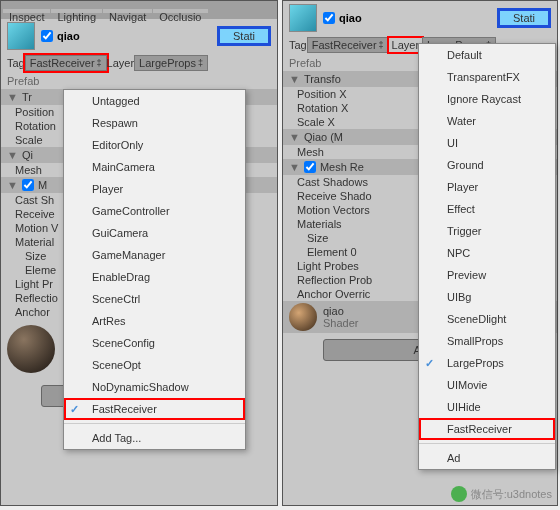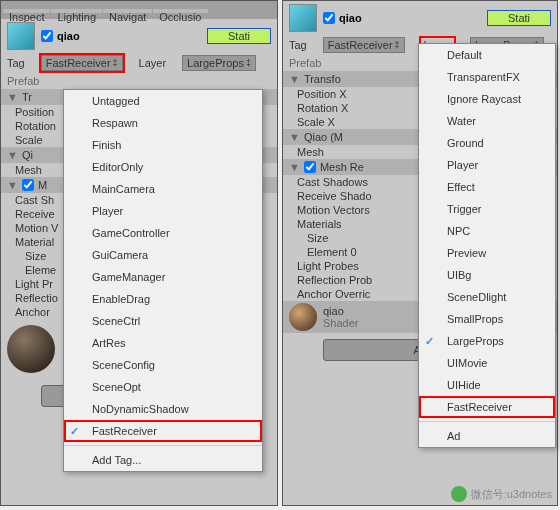--- a/index.html
+++ b/index.html
@@ -6,22 +6,22 @@
 body{background:#eee;width:560px;height:510px;position:relative}
 .panel{position:absolute;background:#c8c8c8;border:1px solid #555}
 .panel.left{left:0;top:0;width:278px;height:506px}
 .panel.right{left:282px;top:0;width:276px;height:506px}
 .tabs{display:flex;background:#a0a0a0;height:18px;color:#333;padding:8px 2px}
 .tab{padding:2px 6px;background:#b8b8b8;margin-right:1px}
 .hdr{display:flex;align-items:center;padding:3px 6px;background:#c8c8c8}
 .cube{width:28px;height:28px;background:linear-gradient(135deg,#6bd5e8,#2a8fa8);margin-right:6px;border:1px solid #888}
 .chk{width:12px;height:12px;margin-right:4px}
 .name{flex:1;font-weight:bold}
-.stat{background:#bef264;padding:1px 20px;border:1px solid #1d4ed8;color:#333}
-.tagrow{display:flex;align-items:center;padding:2px 6px;gap:16px}
+.stat{background:#7dd3fc;padding:1px 13px;border:3px solid #1d4ed8;color:#333}
+.tagrow{display:flex;align-items:center;padding:2px 6px;gap:0}
 .lbl{color:#333}
 .dd{background:#999;padding:1px 4px;border:1px solid #777;color:#333;display:flex;align-items:center}
 .dd.red{outline:2px solid red}
 .ddarr{margin-left:2px;font-size:9px}
 .prefab{padding:2px 6px;color:#666}
 .menu{position:absolute;background:#f0f0f0;border:1px solid #888;box-shadow:2px 2px 6px rgba(0,0,0,0.3);z-index:10}
 .mitem{padding:5px 18px 5px 28px;color:#333;position:relative;white-space:nowrap}
 .mitem.red{outline:2px solid red;outline-offset:-2px}
 .mitem .check{position:absolute;left:6px;color:#4a90d9;font-weight:bold}
 .msep{height:1px;background:#ccc;margin:3px 0}
@@ -115,24 +115,23 @@
       <span class="k">Reflectio</span>
     </div>
   <div class="prop">
       <span class="k">Anchor</span>
     </div>
   <div style="display:flex;align-items:center">
     <div class="sphere"></div>
   </div>
   <div class="addbtn">Add Component</div>
 
-  <div class="menu" style="left:62px;top:88px;width:200px">
+  <div class="menu" style="left:62px;top:88px;width:183px">
     <div class="mitem">Untagged</div>
     <div class="mitem">Respawn</div>
-    <div class="mitem">Finish</div>
     <div class="mitem">EditorOnly</div>
     <div class="mitem">MainCamera</div>
     <div class="mitem">Player</div>
     <div class="mitem">GameController</div>
     <div class="mitem">GuiCamera</div>
     <div class="mitem">GameManager</div>
     <div class="mitem">EnableDrag</div>
     <div class="mitem">SceneCtrl</div>
     <div class="mitem">ArtRes</div>
     <div class="mitem">SceneConfig</div>
@@ -223,20 +222,21 @@
       <div style="color:#666">Shader</div>
     </div>
   </div>
   <div class="addbtn">Ac</div>
 
   <div class="menu" style="left:135px;top:42px;width:138px">
     <div class="mitem">Default</div>
     <div class="mitem">TransparentFX</div>
     <div class="mitem">Ignore Raycast</div>
     <div class="mitem">Water</div>
+    <div class="mitem">UI</div>
     <div class="mitem">Ground</div>
     <div class="mitem">Player</div>
     <div class="mitem">Effect</div>
     <div class="mitem">Trigger</div>
     <div class="mitem">NPC</div>
     <div class="mitem">Preview</div>
     <div class="mitem">UIBg</div>
     <div class="mitem">SceneDlight</div>
     <div class="mitem">SmallProps</div>
     <div class="mitem"><span class="check">✓</span><span>LargeProps</span></div>

